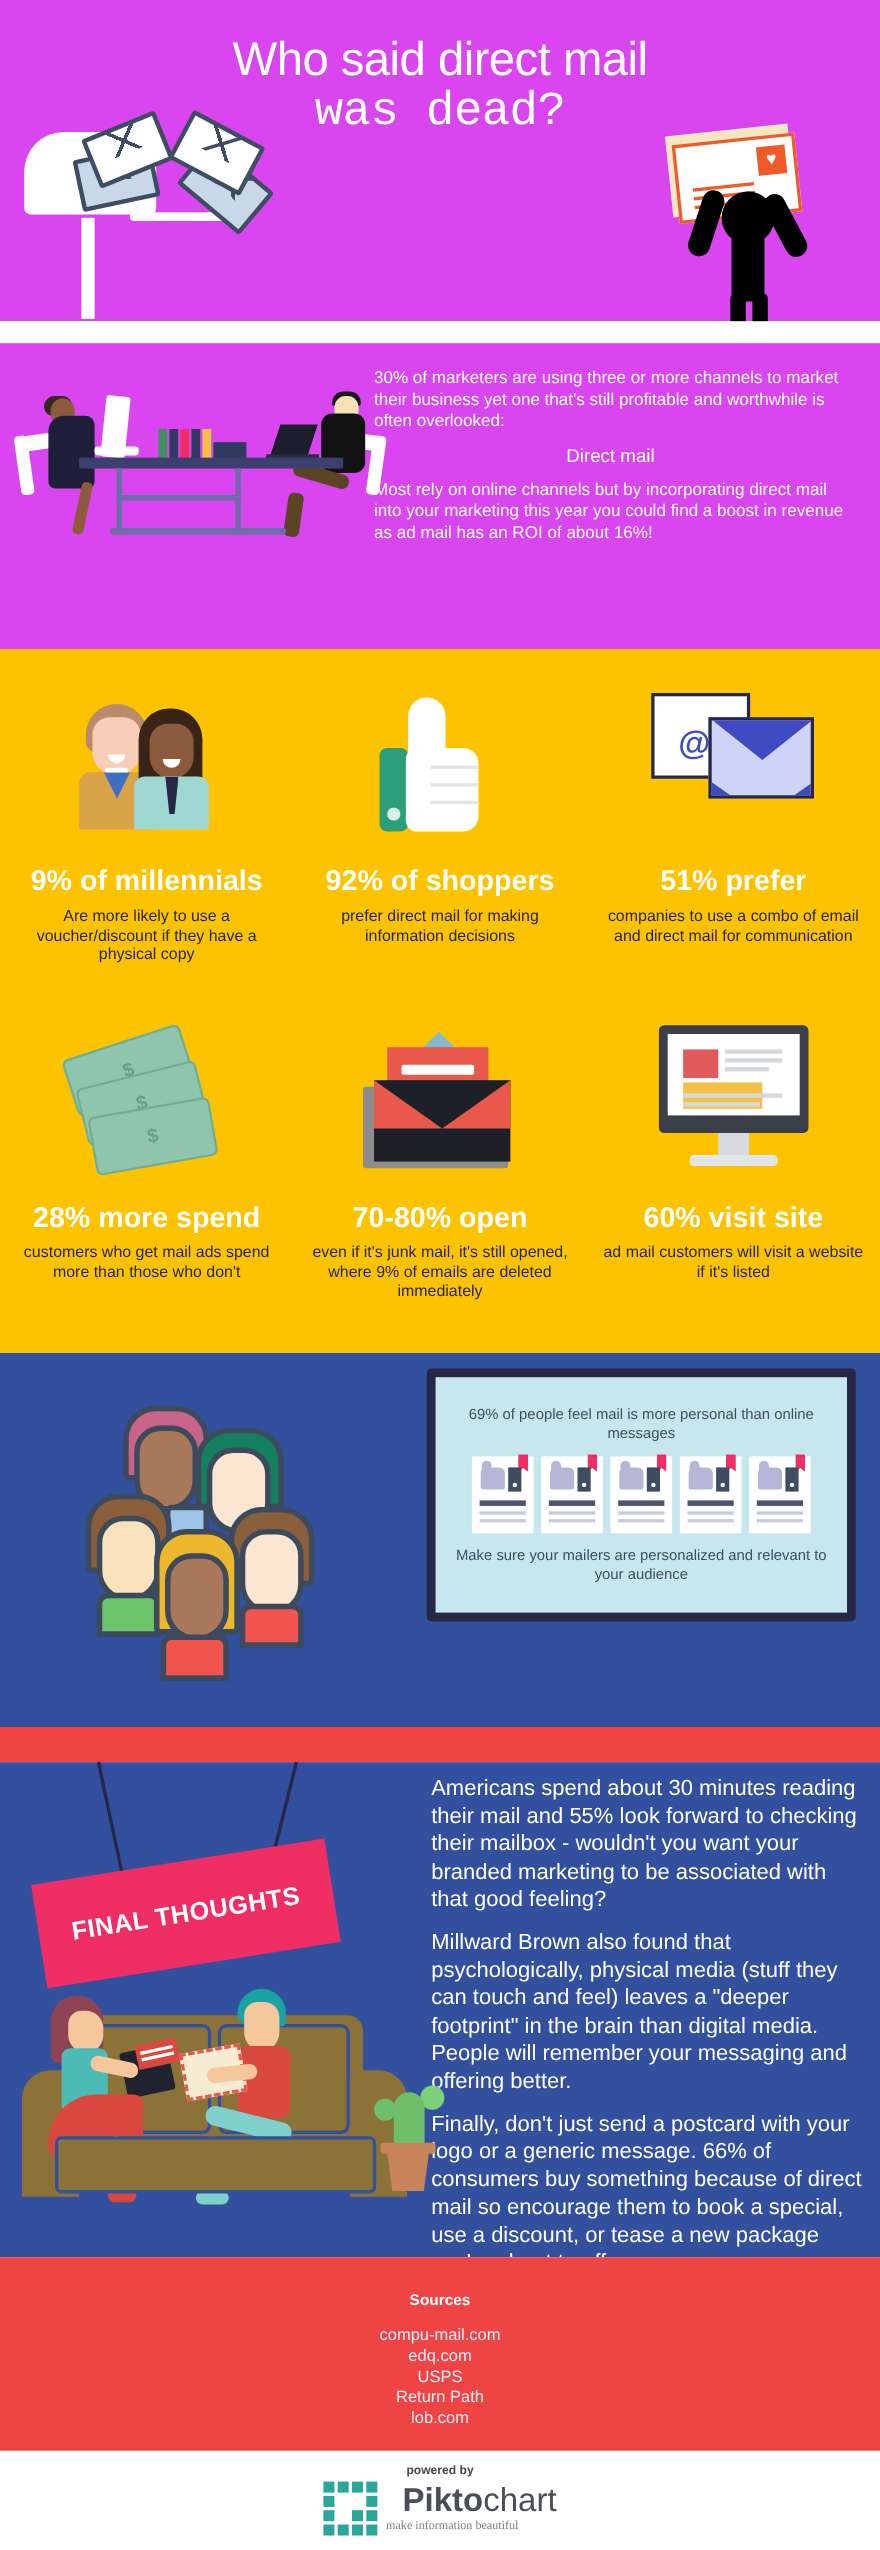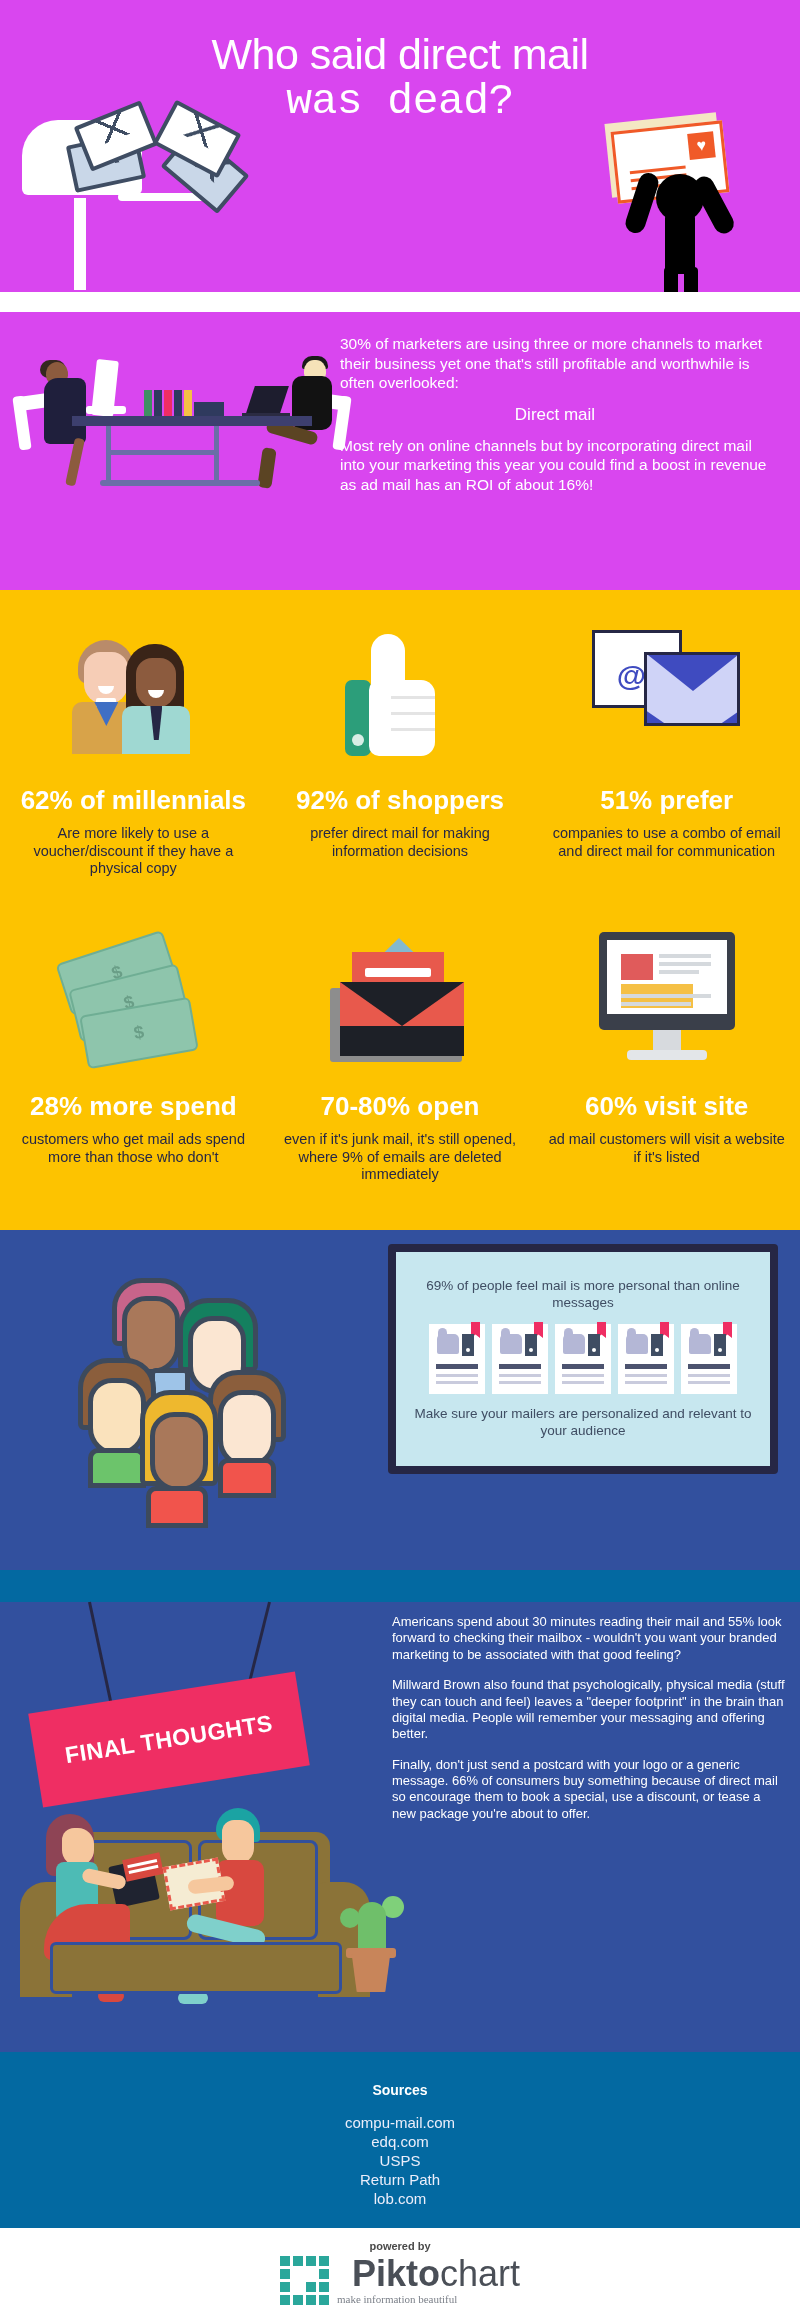--- a/index.html
+++ b/index.html
@@ -8,21 +8,21 @@
     width:800px;
     -webkit-font-smoothing:antialiased;
   }
   .page{position:relative;width:800px;height:2318px;overflow:hidden;background:#fff;}
 
   
   .band{position:absolute;left:0;width:800px;}
   .band-green{background:#d946ef;}
   .band-yellow{background:#fdc300;}
   .band-blue{background:#32509e;}
-  .band-navy{background:#0369a1;}
+  .band-navy{background:#ef4444;}
   .band-white{background:#ffffff;}
 
   
   #hero{top:0;height:292px;}
   .hero-title{
     position:absolute;left:0;right:0;top:30px;
     text-align:center;color:#ffffff;
     font-size:43px;line-height:1.12;font-weight:400;
     letter-spacing:-0.5px;
   }
@@ -180,21 +180,21 @@
 
   
   #navystrip1{top:1570px;height:32px;}
   #finalthoughts{top:1602px;height:450px;}
   .string{position:absolute;background:#262745;width:3px;transform-origin:top center;}
   .s1{left:88px;top:0px;height:122px;transform:rotate(-12deg);}
   .s2{left:268px;top:0px;height:100px;transform:rotate(14deg);}
   .ft-banner{position:absolute;left:34px;top:90px;width:270px;height:95px;background:#ef2e63;transform:rotate(-9deg);display:flex;align-items:center;justify-content:center;}
   .ft-banner span{color:#fff;font-weight:bold;font-size:23px;letter-spacing:0.5px;}
 
-  .final-text{position:absolute;left:392px;top:12px;width:396px;color:#fff;font-size:13px;line-height:1.26;}
+  .final-text{position:absolute;left:392px;top:12px;width:396px;color:#fff;font-size:20px;line-height:1.26;}
   .final-text p{margin:0 0 14px 0;}
   .final-text p:last-child{margin-bottom:0;}
 
   
   .couch{position:absolute;left:20px;top:190px;width:380px;height:230px;}
   .cu-back{position:absolute;left:40px;top:40px;width:270px;height:120px;background:#8b7338;border-radius:14px 14px 0 0;}
   .cu-cush1{position:absolute;left:52px;top:48px;width:120px;height:100px;background:#8b7338;border:3px solid #32509e;box-sizing:border-box;border-radius:8px;}
   .cu-cush2{position:absolute;left:178px;top:48px;width:120px;height:100px;background:#8b7338;border:3px solid #32509e;box-sizing:border-box;border-radius:8px;}
   .cu-armL{position:absolute;left:0px;top:90px;width:52px;height:115px;background:#8b7338;border-radius:26px 8px 0 0;}
   .cu-armR{position:absolute;left:298px;top:90px;width:52px;height:115px;background:#8b7338;border-radius:8px 26px 0 0;}
@@ -233,21 +233,21 @@
   .src-list div{}
 
   
   #footer{top:2228px;height:90px;background:#fff;}
   .pw{position:absolute;left:0;right:0;top:12px;text-align:center;color:#4a4a4a;font-size:11px;font-weight:bold;}
   .logo-wrap{position:absolute;left:0;right:0;top:28px;display:flex;align-items:center;justify-content:center;gap:8px;}
   .logo-grid{display:grid;grid-template-columns:repeat(4,10px);grid-template-rows:repeat(4,10px);gap:3px;}
   .logo-grid i{background:#2aa79b;display:block;}
   .logo-grid i.off{background:#ffffff;}
   .logo-text{line-height:1;}
-  .logo-text .main{font-size:36px;color:#4a4f57;margin-left:15px;}
+  .logo-text .main{font-size:30px;color:#4a4f57;margin-left:15px;}
   .logo-text .main b{font-weight:bold;}
   .logo-text .tag{font-size:11px;color:#7b8089;margin-top:2px;font-family:Liberation Serif, serif;}
 </style>
 </head>
 <body>
 
 <div class="page">
 
   <div class="band band-green" id="hero">
     <div class="hero-title">
@@ -338,21 +338,21 @@
             <div class="p1-collar"></div>
             <div class="p1-v"></div>
             <div class="p2-hair"></div>
             <div class="p2-face">
               <div class="smile" style="left:12px;top:32px;"></div>
             </div>
             <div class="p2-body"></div>
             <div class="p2-tie"></div>
           </div>
         </div>
-        <div class="stat-big">62% of millennials</div>
+        <div class="stat-big">9% of millennials</div>
         <div class="stat-sub">Are more likely to use a voucher/discount if they have a physical copy</div>
       </div>
 
       <div class="stat">
         <div class="stat-icon">
           <div class="thumb">
             <div class="th-cuff"></div>
             <div class="th-dot"></div>
             <div class="th-up"></div>
             <div class="th-palm"></div>

